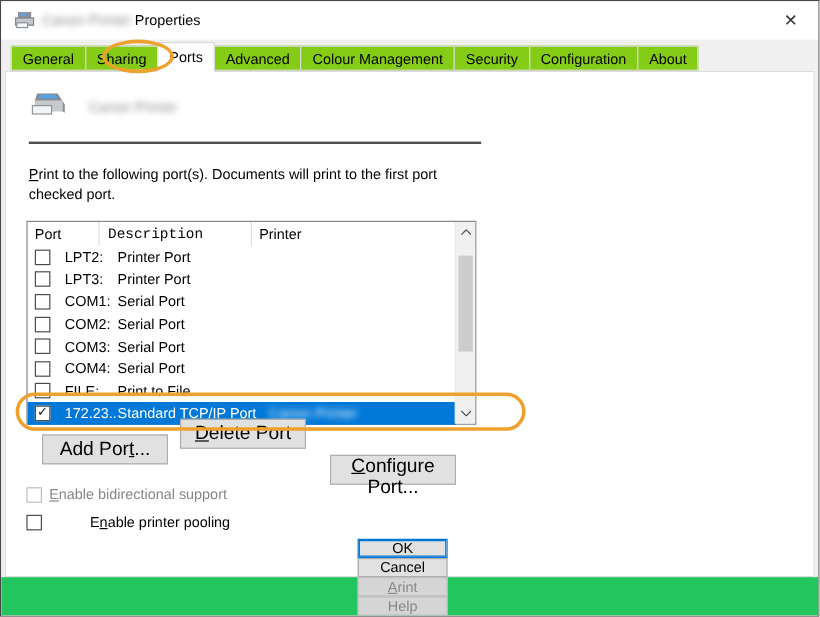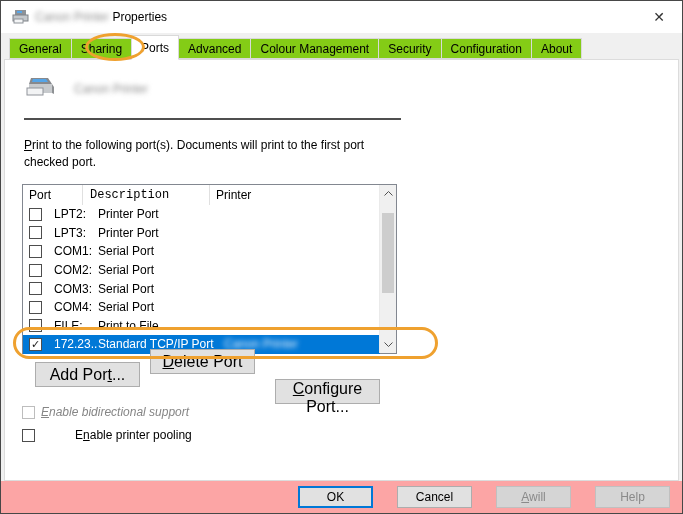--- a/index.html
+++ b/index.html
@@ -68,31 +68,31 @@
 
   
   .btn { position:absolute; width:105px; height:25px; background:#e1e1e1;
          border:1px solid #adadad; font-family:inherit; font-size:16px; color:#000; }
   .btn-add { left:30px; top:302px; }
   .btn-del { left:145px; top:289px; }
   .btn-cfg { left:270px; top:302px;margin-top:17px; }
 
   
   .opt-row { position:absolute; left:17px; display:flex; align-items:center; }
-  .opt-bidi { top:345px;font-style:italic; }
+  .opt-bidi { top:345px; }
   .opt-pool { top:368px;gap:34px; }
   .opt-cb { width:13px; height:13px; border:1px solid #4d4d4d; background:#fff; flex:none; }
   .opt-cb.disabled { border-color:#bdbdbd; }
   .opt-label { margin-left:6px; }
   .opt-label.disabled { color:#868686; }
 
   
-  .footer { position:absolute; left:0; right:0; bottom:0; height:32px; background:#fca5a5;
+  .footer { position:absolute; left:0; right:0; bottom:0; height:32px; background:#22c55e;
             display:flex; justify-content:flex-end; align-items:center;
-            gap:24px; padding-right:12px; z-index:2; }
+            gap:0; padding-right:12px; z-index:2;flex-direction:column; }
   .fbtn { width:75px; height:22px; background:#e1e1e1; border:1px solid #adadad;
           font-family:inherit; font-size:12px; color:#000; }
   .fbtn.default { border:1px solid #0078d7; box-shadow:inset 0 0 0 1px #0078d7; }
   .fbtn:disabled { background:#d5d5d5; border-color:#c0c0c0; color:#8a8a8a; }
 
   
   .annot { position:absolute; border:3px solid #efa12f; pointer-events:none; z-index:10; }
   .annot-tab { left:84px; top:32px; width:60px; height:28px; border-radius:50%; }
   .annot-row { left:12px; top:326px; width:425px; height:32px; border-radius:16px; }
 
@@ -223,20 +223,20 @@
     </div>
     <div class="opt-row opt-pool">
       <span class="opt-cb"></span>
       <span class="opt-label"><span>E</span><u>n</u><span>able printer pooling</span></span>
     </div>
   </div>
 
   <div class="footer">
     <button class="fbtn default">OK</button>
     <button class="fbtn">Cancel</button>
-    <button class="fbtn" disabled=""><span></span><u>A</u><span>will</span></button>
+    <button class="fbtn" disabled=""><span></span><u>A</u><span>rint</span></button>
     <button class="fbtn" disabled="">Help</button>
   </div>
 
   <div class="annot annot-tab" style="border-color: rgb(239, 161, 47);"></div>
   <div class="annot annot-row" style="border-color: rgb(239, 161, 47);"></div>
 
 </div>
 
 </body></html>

